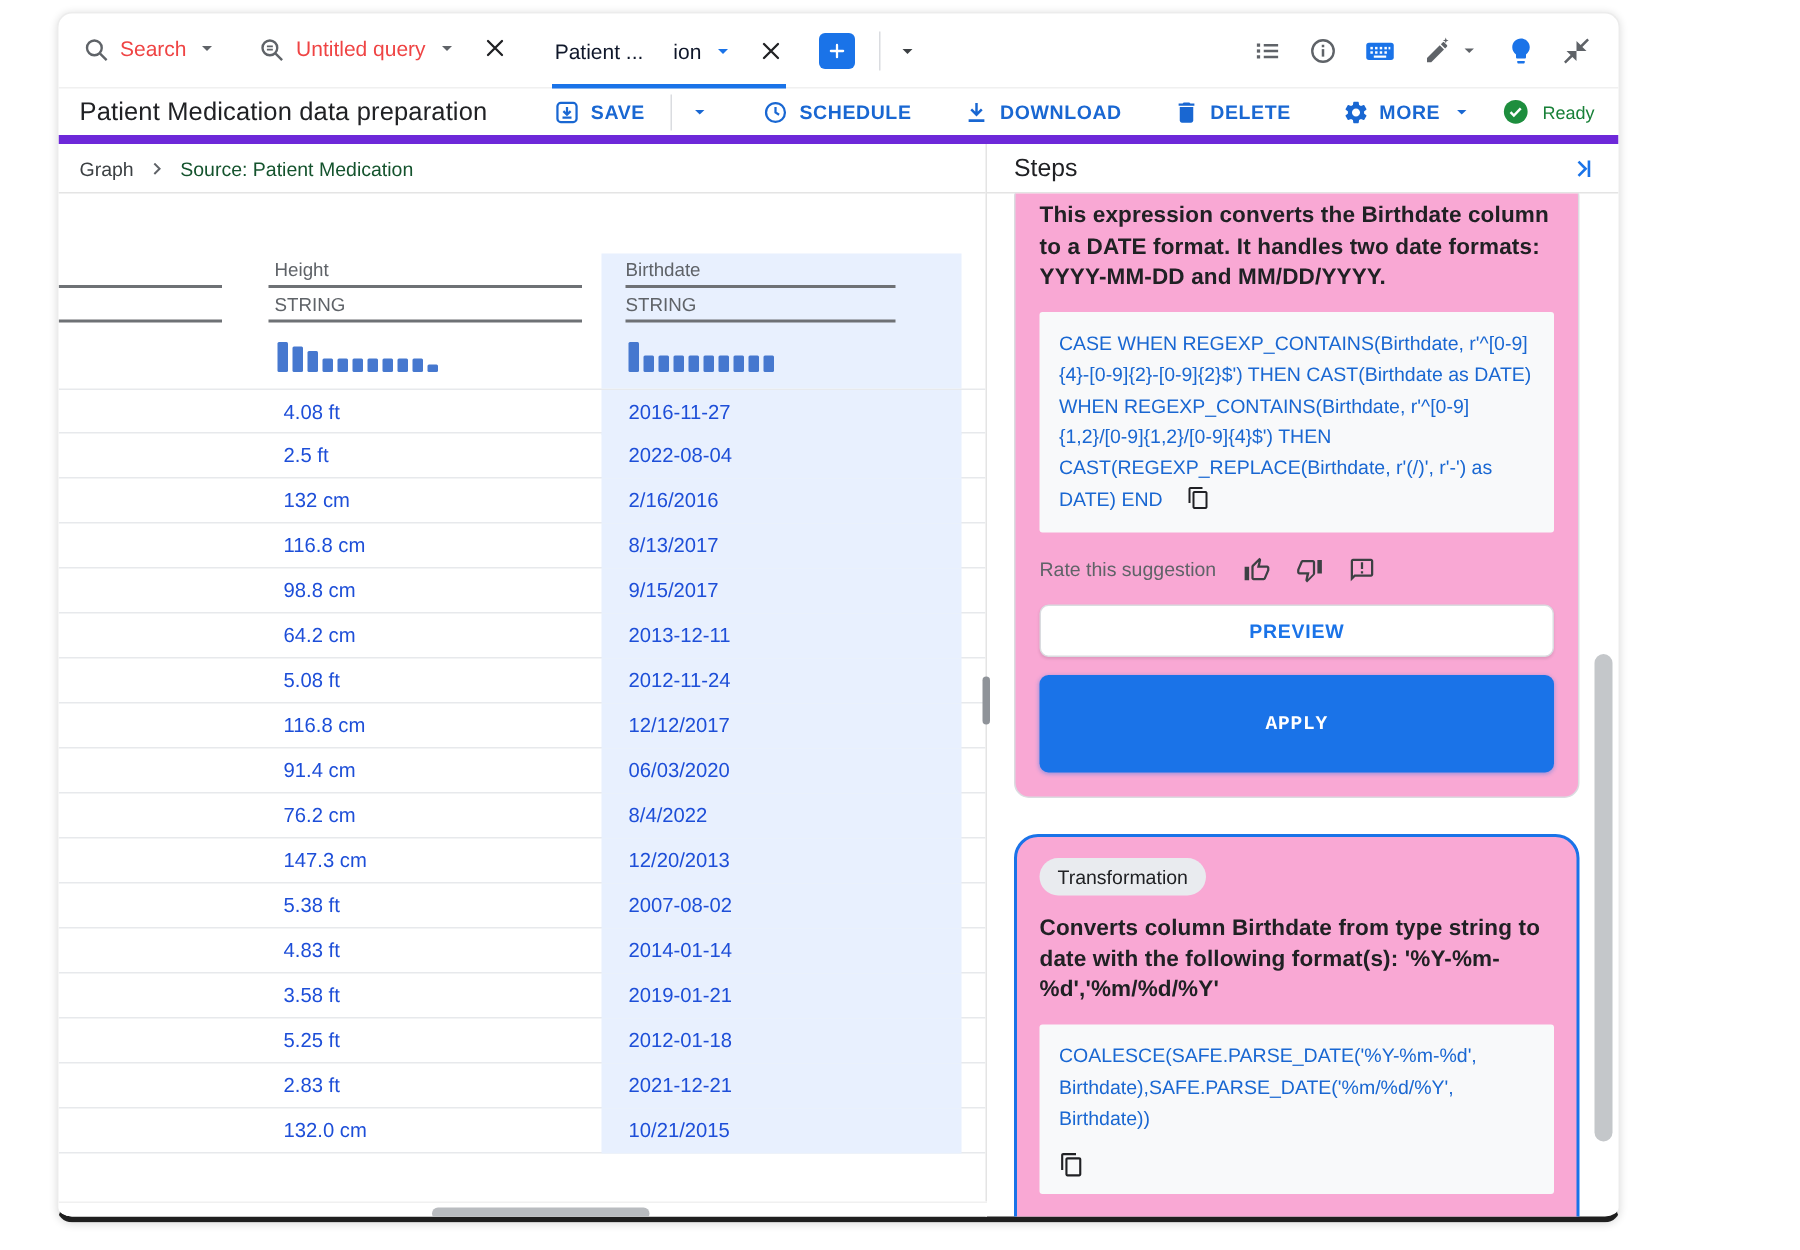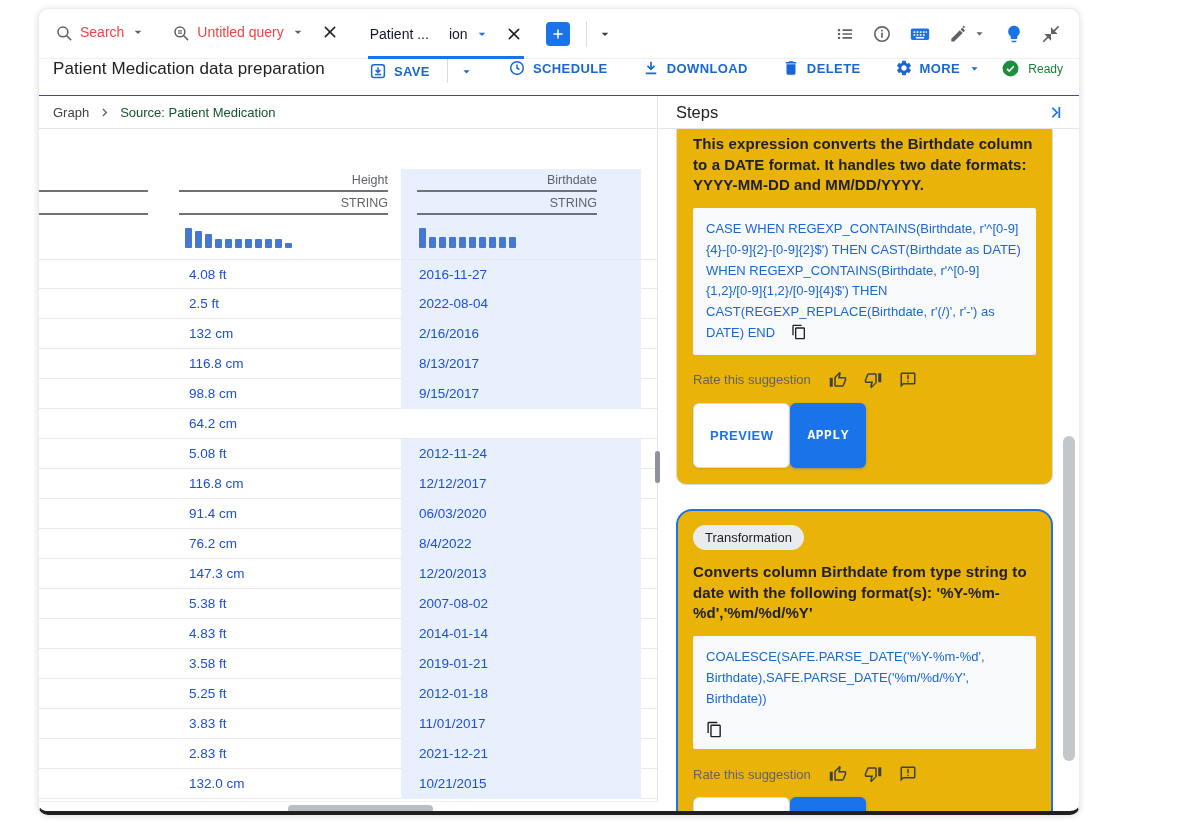--- a/index.html
+++ b/index.html
@@ -17,38 +17,38 @@
   .tab-active { height:50px; display:flex; align-items:center; gap:6px; margin-left:30px;
     border-bottom:3px solid #1a73e8; padding:3px 2px 0 2px; color:#0f172a; font-weight:500; font-size:14px; }
   .tab-active .gap { width:8px; }
   .plus-btn { width:24px; height:24px; border-radius:4px; background:#1a73e8; display:flex;
     align-items:center; justify-content:center; margin-left:22px; }
   .vsep { width:1px; height:26px; background:#dadce0; margin:0 10px 0 16px; }
   .top-icons { margin-left:auto; display:flex; align-items:center; gap:17px; }
   .icon-btn { display:flex; align-items:center; }
 
   
-  .toolbar { height:37px; display:flex; align-items:flex-start; padding:0 16px 0 14px; border-bottom:1px solid #6d28d9; }
+  .toolbar { height:37px; display:flex; align-items:center; padding:0 16px 0 14px; border-bottom:6px solid #6d28d9; }
   .doc-title { font-size:17px; color:#202124; margin-right:44px; letter-spacing:.1px; }
   .act { display:flex; align-items:center; gap:7px; color:#1967d2; font-size:13px; font-weight:600;
     letter-spacing:.4px; cursor:default; }
   .act + .act { margin-left:34px; }
   .split-sep { width:1px; height:24px; background:#dadce0; margin:0 4px 0 10px; }
   .status { margin-left:auto; display:flex; align-items:center; gap:8px; font-size:12px; color:#188038; }
 
   
   .content { position:relative; display:flex; height:719px; }
   .left { width:619px; border-right:1px solid #e4e4e4; display:flex; flex-direction:column; position:relative; }
   .crumb { height:33px; border-bottom:1px solid #e4e4e4; display:flex; align-items:center; gap:9px;
     padding:0 14px; font-size:13px; color:#3c4043; }
   .crumb .src { color:#14532d; }
 
   .table { flex:1; position:relative; overflow:hidden; padding-top:40px; }
   .thead, .trow { display:grid; grid-template-columns:140px 222px 240px; }
-  .hcellwrap { display:flex; flex-direction:column;text-align:right; }
+  .hcellwrap { display:flex; flex-direction:column; }
   .hline { height:23px; line-height:22px; font-size:12.5px; color:#5f6368; border-bottom:2px solid #6e7175; }
   .c0 .hline { margin-right:31px; }
   .c1 .hline { margin-right:13px; padding-left:4px; }
   .c2 { background:#e8f0fe; }
   .c2 .hline { margin-left:16px; margin-right:44px; }
   .hist { height:44px; display:flex; align-items:flex-end; gap:3px; padding:8px 0 11px 6px; }
   .c2 .hist { padding-left:18px; }
   .hist .bar { width:7px; background:#4678cf; border-radius:1px; }
   .tbody .trow { height:30px; line-height:30px; font-size:13.5px; color:#1d4ed8; border-bottom:1px solid #e7e9ec; }
   .tbody .trow:first-child { border-top:1px solid #e7e9ec; }
@@ -58,33 +58,33 @@
   .table-vthumb { position:absolute; left:616px; top:355px; width:5px; height:32px; background:#8f9399; border-radius:3px; z-index:6; }
   .h-scroll { position:absolute; left:0; bottom:0; height:14px; width:619px; background:#fff; border-top:1px solid #f0f0f0; }
   .h-thumb { position:absolute; left:249px; top:3px; width:145px; height:8px; background:#b9bcc0; border-radius:4px; }
 
   
   .right { flex:1; display:flex; flex-direction:column; position:relative; }
   .steps-head { height:33px; border-bottom:1px solid #e4e4e4; display:flex; align-items:center;
     justify-content:space-between; padding:0 14px 0 18px; }
   .steps-title { font-size:16.5px; color:#202124; }
   .steps-body { flex:1; overflow:hidden; padding:0 26px 0 18px; position:relative; }
-  .card { background:#eab308; border:1px solid #dadce0; border-radius:10px; padding:12px 16px 16px; }
+  .card { background:#f9a8d4; border:1px solid #dadce0; border-radius:10px; padding:12px 16px 16px; }
   .card.cut { margin-top:-8px; }
   .card.selected { margin-top:24px; border:2.5px solid #1a73e8; border-radius:16px; padding:14px 15px 16px; }
   .chip { display:inline-block; background:#e9ebef; border-radius:14px; padding:5px 12px; font-size:13px; color:#202124; }
   .desc { font-size:15px; font-weight:700; line-height:1.38; color:#202124; letter-spacing:.1px; }
   .card.selected .desc { margin-top:12px; }
   .codeblock { margin-top:12px; background:#f8f9fa; border-radius:2px; padding:11px 13px;
     font-size:13px; line-height:1.6; color:#1967d2; }
   .codeblock .inline-copy { display:inline-block; vertical-align:-3px; margin-left:16px; }
   .codeblock .block-copy { margin-top:12px; }
   .rate-row { display:flex; align-items:center; margin-top:16px; font-size:13px; color:#5f6368; }
   .rate-row .ricons { display:flex; align-items:center; gap:17px; margin-left:18px; }
-  .btn-row { display:flex; gap:0; margin-top:14px; }
+  .btn-row { display:flex; gap:12px; margin-top:14px;flex-direction:column; }
   .btn { font-size:13px; font-weight:700; letter-spacing:.5px; border-radius:6px; padding:9px 16px; }
   .btn.preview { background:#fff; color:#1a73e8; border:1px solid #dadce0; box-shadow:0 1px 2px rgba(0,0,0,.10); }
   .btn.apply { background:#1a73e8; color:#fff; border:none; box-shadow:0 1px 3px rgba(26,115,232,.45); padding:25px 17px;font-family:Liberation Mono, monospace; }
   .right-vthumb { position:absolute; right:4px; top:340px; width:12px; height:325px; background:#c4c7ca; border-radius:6px; }
 
   svg { display:block; }
 </style>
 </head>
 <body>
 
@@ -364,20 +364,21 @@
               <div class="tcell c2">8/13/2017</div>
             </div>
             <div class="trow">
               <div class="tcell c0"></div>
               <div class="tcell c1">98.8 cm</div>
               <div class="tcell c2">9/15/2017</div>
             </div>
             <div class="trow">
               <div class="tcell c0"></div>
               <div class="tcell c1">64.2 cm</div>
+              <div class="tcell c2">2013-12-11</div>
             </div>
             <div class="trow">
               <div class="tcell c0"></div>
               <div class="tcell c1">5.08 ft</div>
               <div class="tcell c2">2012-11-24</div>
             </div>
             <div class="trow">
               <div class="tcell c0"></div>
               <div class="tcell c1">116.8 cm</div>
               <div class="tcell c2">12/12/2017</div>
@@ -409,25 +410,20 @@
             </div>
             <div class="trow">
               <div class="tcell c0"></div>
               <div class="tcell c1">3.58 ft</div>
               <div class="tcell c2">2019-01-21</div>
             </div>
             <div class="trow">
               <div class="tcell c0"></div>
               <div class="tcell c1">5.25 ft</div>
               <div class="tcell c2">2012-01-18</div>
-            </div>
-            <div class="trow">
-              <div class="tcell c0"></div>
-              <div class="tcell c1">3.83 ft</div>
-              <div class="tcell c2">11/01/2017</div>
             </div>
             <div class="trow">
               <div class="tcell c0"></div>
               <div class="tcell c1">2.83 ft</div>
               <div class="tcell c2">2021-12-21</div>
             </div>
             <div class="trow">
               <div class="tcell c0"></div>
               <div class="tcell c1">132.0 cm</div>
               <div class="tcell c2">10/21/2015</div>

